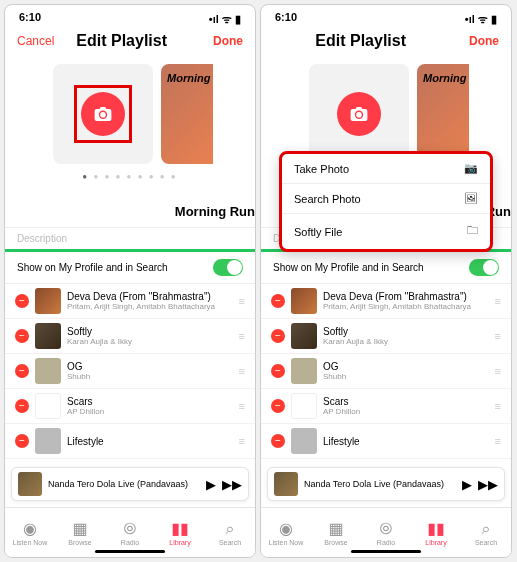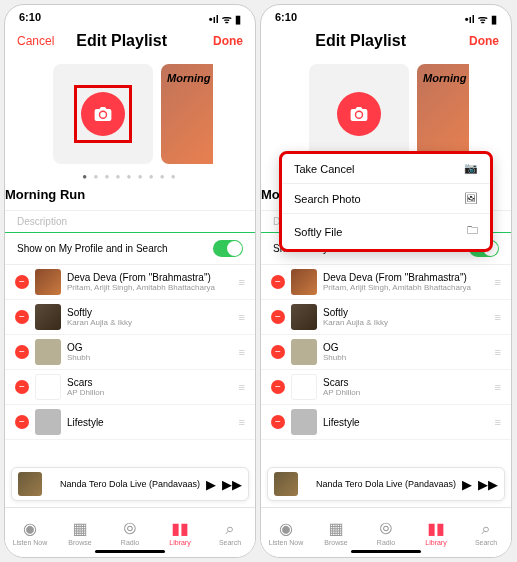--- a/index.html
+++ b/index.html
@@ -1,45 +1,45 @@
 <!DOCTYPE html>
 <html><head>
 <meta charset="utf-8">
 <style>
 * { box-sizing: border-box; margin: 0; padding: 0; font-family: -apple-system, Helvetica, Arial, sans-serif; }
 body { background: #f0f0f0; display: flex; gap: 4px; padding: 4px; }
-.phone { width: 252px; height: 554px; background: #fff; border-radius: 20px; border: 1px solid #ccc; position: relative; overflow: hidden; display: flex; flex-direction: column; }
+.phone { width: 252px; height: 554px; background: #fff; border-radius: 8px; border: 1px solid #ccc; position: relative; overflow: hidden; display: flex; flex-direction: column; }
 .status { display: flex; justify-content: space-between; padding: 6px 14px 2px; font-size: 11px; font-weight: 600; }
 .nav { display: flex; justify-content: space-between; align-items: center; padding: 4px 12px 8px; }
 .nav-btn { color: #ff3b30; font-size: 12px; }
 .nav-title { font-size: 16px; font-weight: 600; }
 .nav-done { font-weight: 600; margin-left: 24px; }
 .gallery { display: flex; gap: 8px; padding: 6px 0 4px 48px; }
 .card { width: 100px; height: 100px; background: #f2f2f2; border-radius: 8px; display: flex; align-items: center; justify-content: center; flex-shrink: 0; }
 .cam-circle { width: 44px; height: 44px; background: #ff3b47; border-radius: 50%; display: flex; align-items: center; justify-content: center; }
 .cam-circle svg { fill: #fff; }
 .redbox { border: 3.5px solid #e20000; padding: 4px; }
 .card2 { width: 52px; height: 100px; background: linear-gradient(135deg,#c0735a,#e88050); border-radius: 8px 0 0 8px; display: flex; align-items: flex-start; padding-top: 8px; padding-left: 6px; color: #000; font-size: 11px; font-weight: 700; flex-shrink: 0; font-style: italic; }
 .dots { text-align: center; padding: 4px 0; font-size: 8px; color: #ccc; letter-spacing: 2px; }
 .dots .active { color: #666; }
-.pl-title { text-align: left; font-size: 13px; font-weight: 700; padding: 2px 0 8px; }
-.desc { padding: 5px 12px; font-size: 10px; color: #bbb; border-top: 1px solid #eee; border-bottom: 1px solid #22c55e; }
+.pl-title { text-align: right; font-size: 13px; font-weight: 700; padding: 2px 0 8px; margin-top: 17px; }
+.desc { padding: 5px 12px; font-size: 10px; color: #bbb; border-top: 1px solid #eee; border-bottom: 3px solid #22c55e; }
 .toggle-row { display: flex; justify-content: space-between; align-items: center; padding: 7px 12px; font-size: 10px; border-bottom: 1px solid #eee; }
 .toggle { width: 30px; height: 17px; background: #34c759; border-radius: 10px; position: relative; }
 .toggle::after { content:''; position: absolute; right: 1px; top: 1px; width: 15px; height: 15px; background: #fff; border-radius: 50%; }
 .song { display: flex; align-items: center; padding: 4px 10px; gap: 6px; border-bottom: 1px solid #f2f2f2; }
 .minus { width: 14px; height: 14px; background: #ff3b30; border-radius: 50%; display: flex; align-items: center; justify-content: center; color: #fff; font-size: 10px; line-height: 1; flex-shrink: 0; }
 .art { width: 26px; height: 26px; background: #888; border-radius: 3px; flex-shrink: 0; }
 .info { flex: 1; overflow: hidden; }
 .st { font-size: 10px; font-weight: 500; white-space: nowrap; overflow: hidden; text-overflow: ellipsis; }
 .sa { font-size: 8px; color: #999; white-space: nowrap; overflow: hidden; text-overflow: ellipsis; }
 .grip { color: #ccc; font-size: 11px; }
 .nowplay { position: absolute; bottom: 56px; left: 6px; right: 6px; background: #fff; border: 1px solid #e4e4e4; border-radius: 6px; padding: 4px 6px; display: flex; align-items: center; gap: 6px; box-shadow: 0 1px 4px rgba(0,0,0,.08); }
 .np-art { width: 24px; height: 24px; background: #999; border-radius: 3px; flex-shrink: 0; }
-.np-title { flex: 1; font-size: 9px; font-weight: 500; white-space: nowrap; overflow: hidden; text-overflow: ellipsis; text-align: right; }
+.np-title { flex: 1; font-size: 9px; font-weight: 500; white-space: nowrap; overflow: hidden; text-overflow: ellipsis; }
 .np-ctl { font-size: 13px; }
 .tabbar { position: absolute; bottom: 0; left: 0; right: 0; height: 50px; border-top: 1px solid #e4e4e4; display: flex; background: #fff; }
 .tab { flex: 1; display: flex; flex-direction: column; align-items: center; justify-content: center; gap: 1px; color: #999; }
 .tab.active { color: #ff3b5a; }
 .tab-lbl { font-size: 7px; }
 .hbar { position: absolute; bottom: 4px; left: 50%; transform: translateX(-50%); width: 70px; height: 3px; background: #000; border-radius: 2px; }
 .menu { position: absolute; top: 146px; left: 18px; right: 18px; background: #fff; border-radius: 8px; box-shadow: 0 4px 14px rgba(0,0,0,.2); border: 3.5px solid #e20000; }
 .menu-item { display: flex; justify-content: space-between; align-items: center; padding: 8px 12px; font-size: 11px; border-bottom: 1px solid #eee; }
 .menu-item:last-child { border-bottom: none; }
 .art.a1{background:linear-gradient(135deg,#8a4a2a,#c97a40);}
@@ -262,21 +262,21 @@
       </div>
     <div class="tab">
         <span>⌕</span>
         <span class="tab-lbl">Search</span>
       </div>
   </div>
   <div class="hbar"></div>
 
   <div class="menu">
     <div class="menu-item">
-        <span>Take Cancel</span>
+        <span>Take Photo</span>
         <span>📷</span>
       </div>
     <div class="menu-item">
         <span>Search Photo</span>
         <span>🖼</span>
       </div>
     <div class="menu-item">
         <span>Softly File</span>
         <span>🗀</span>
       </div>

